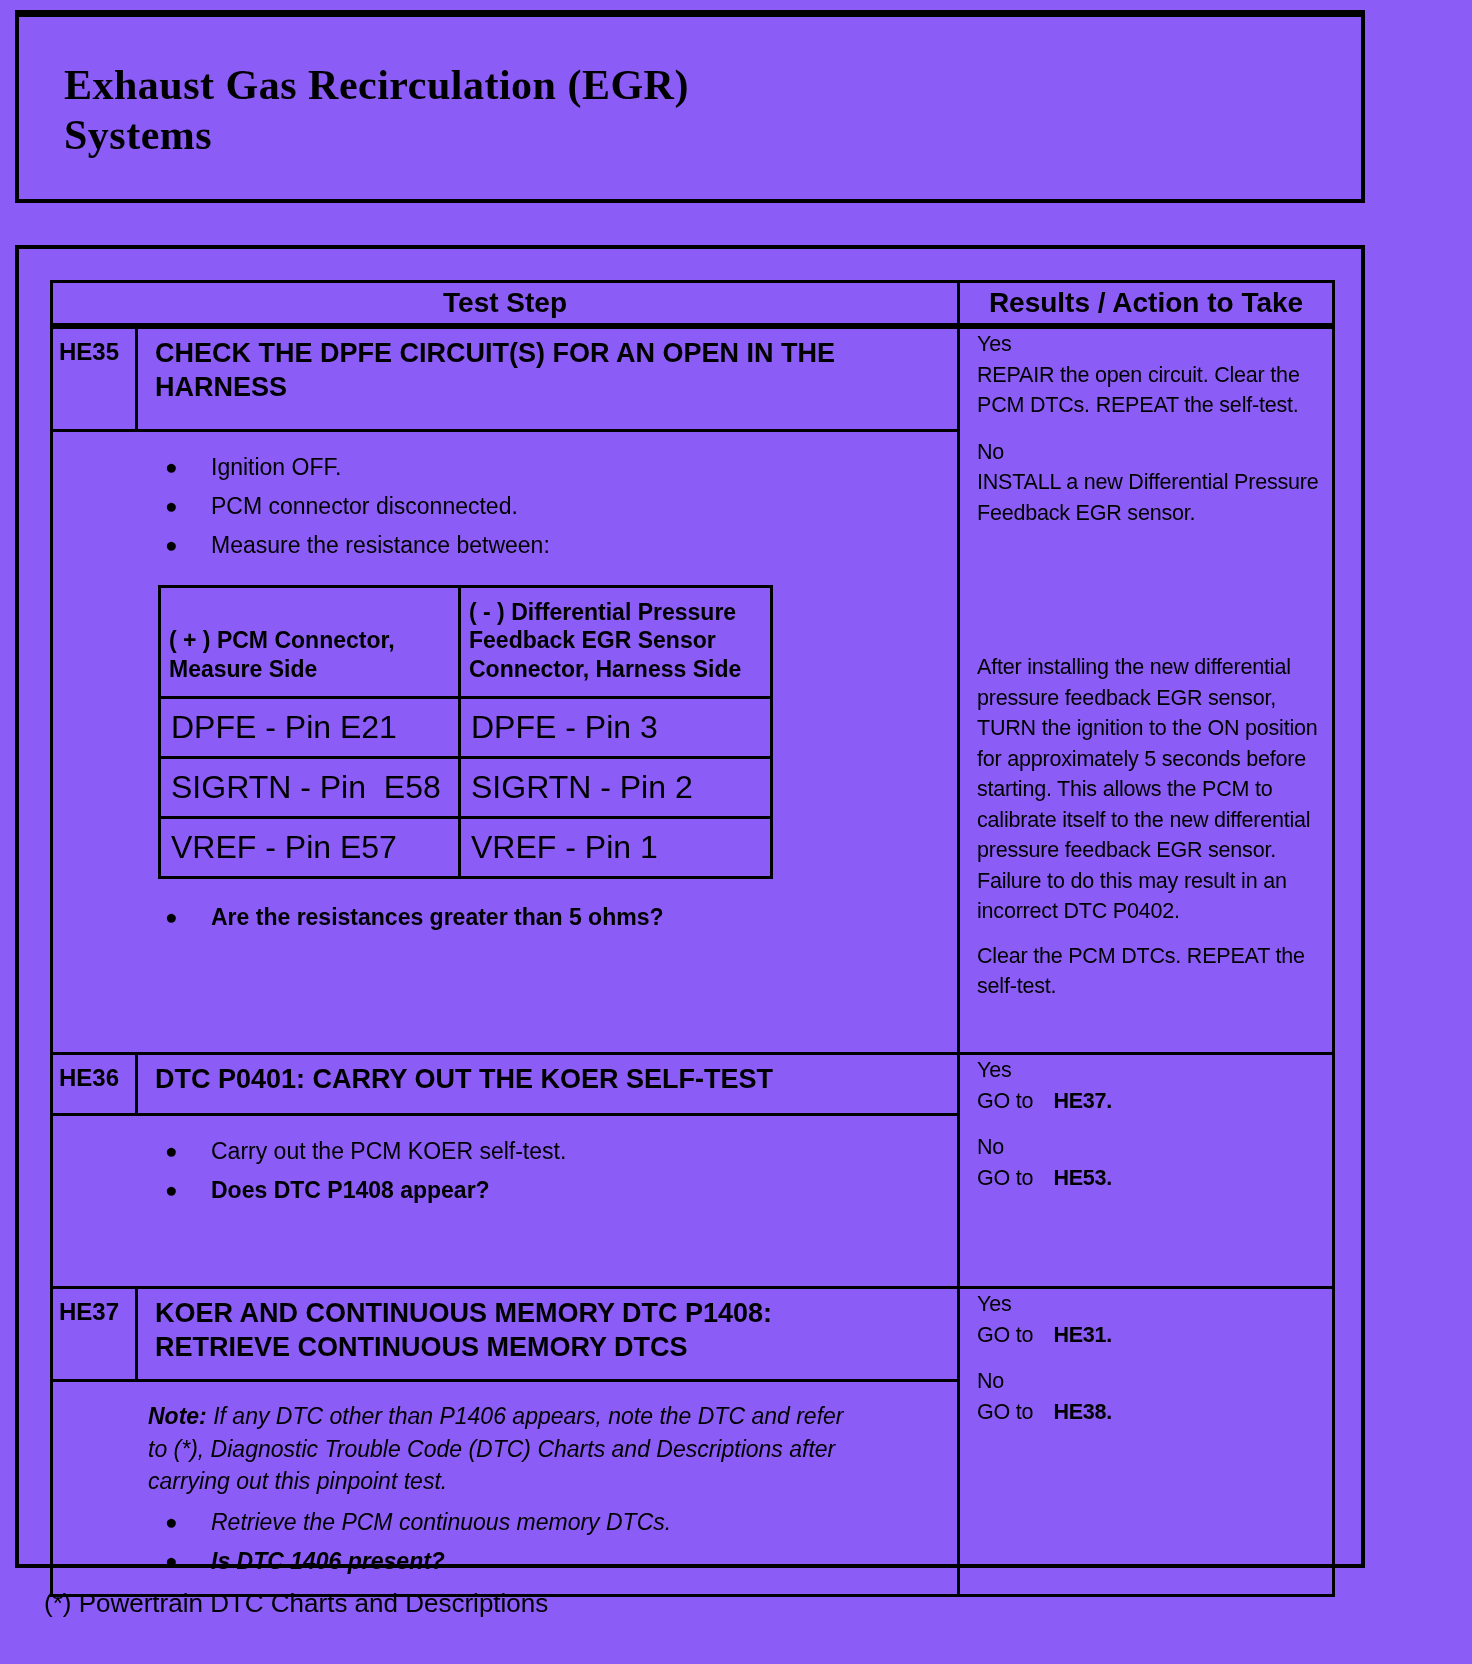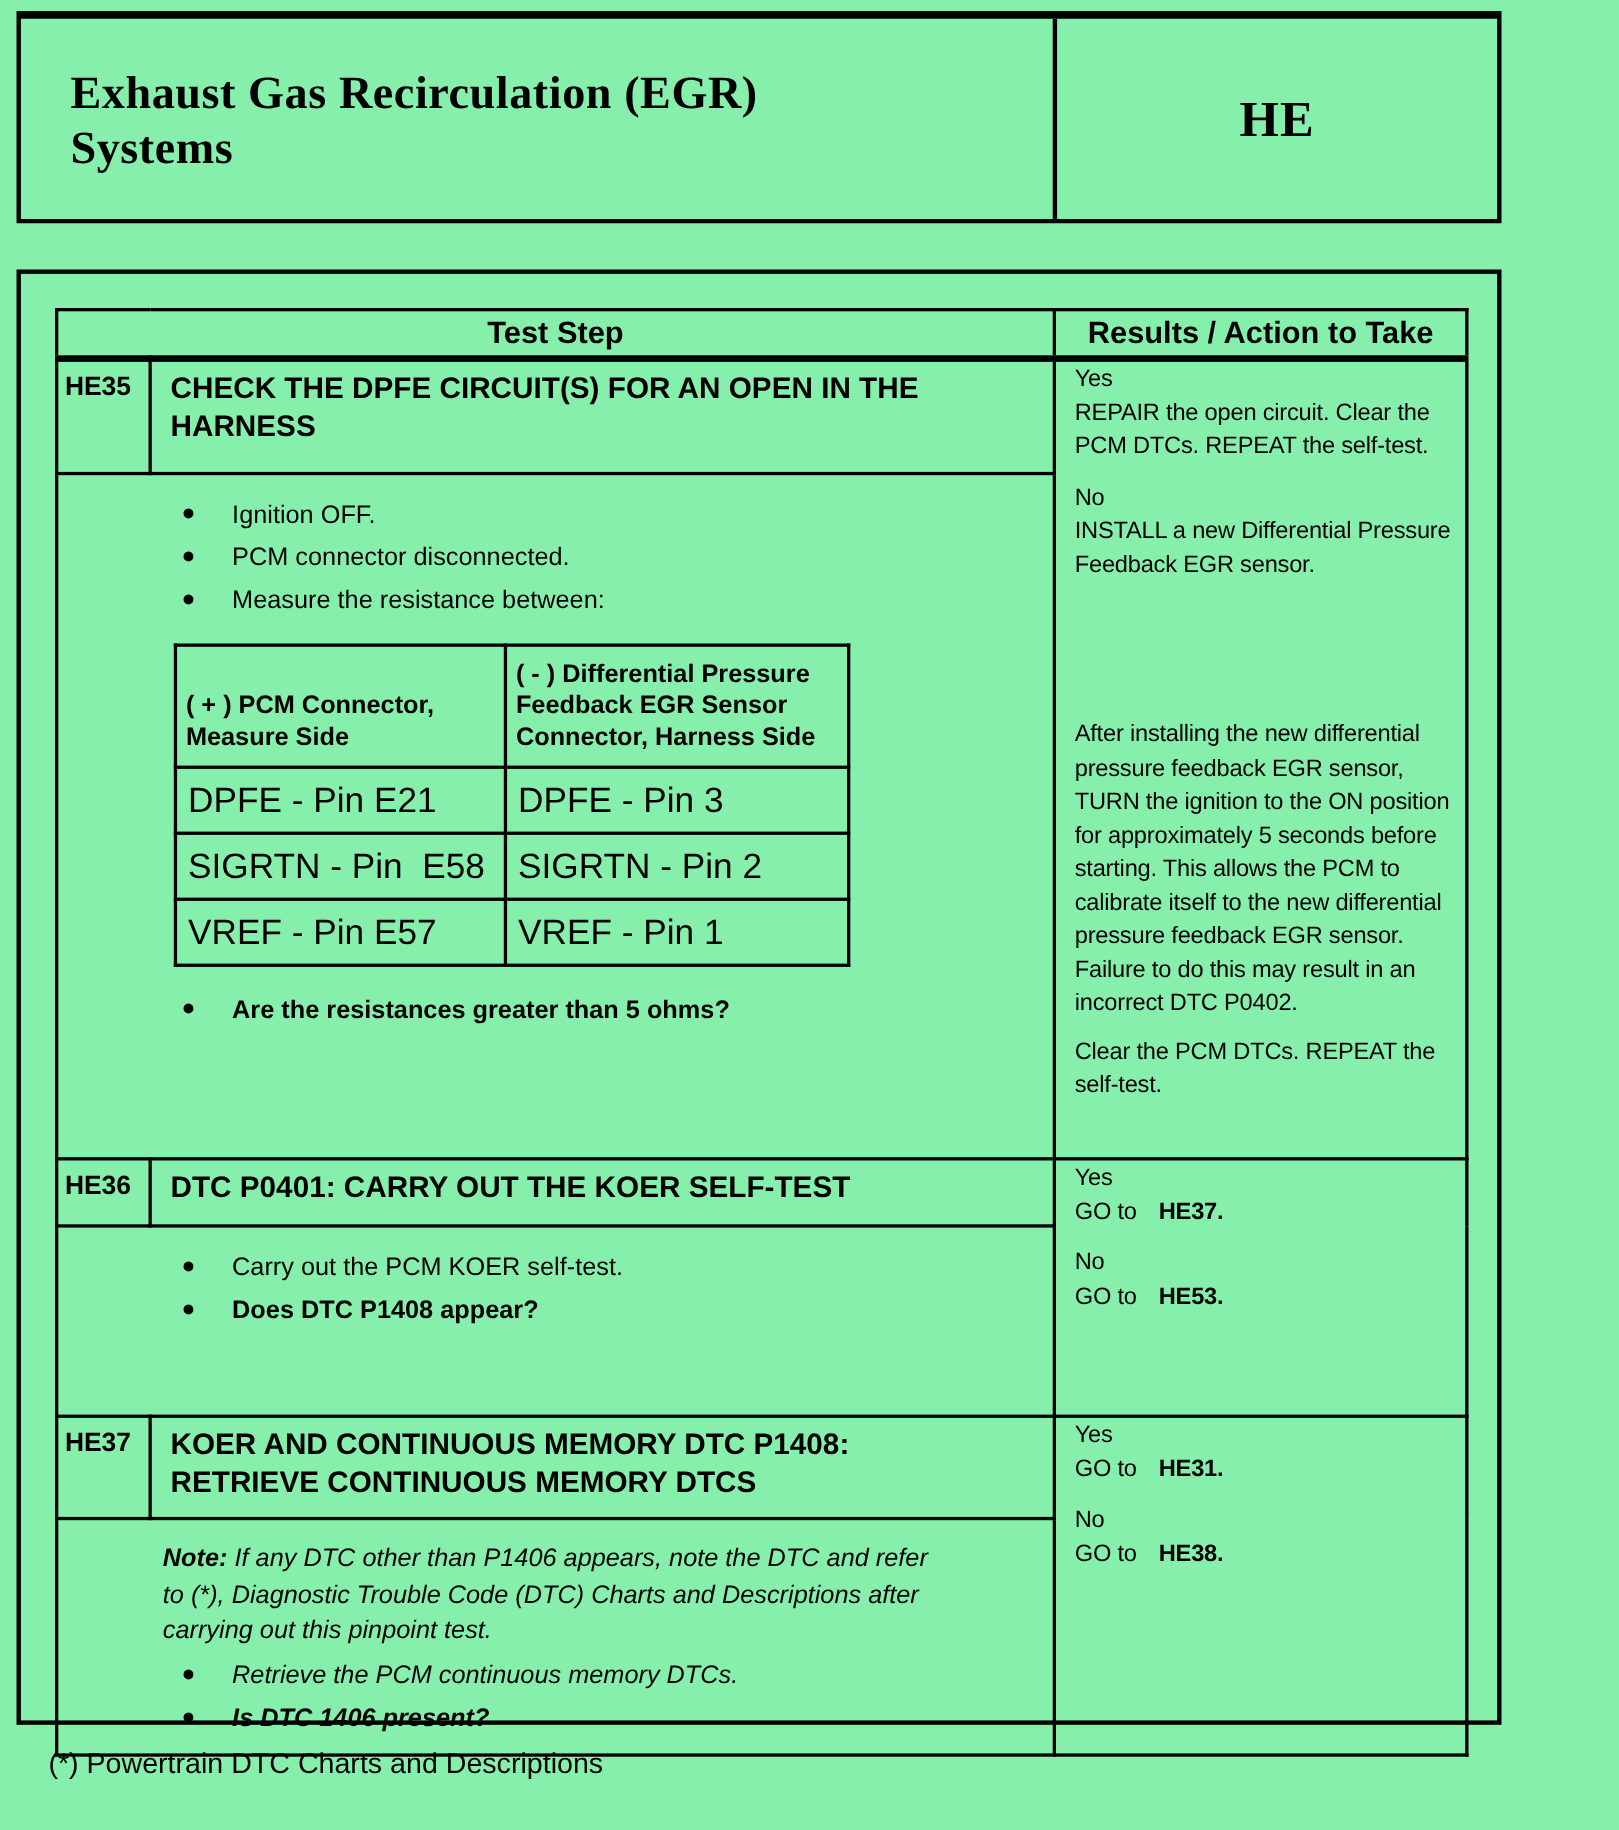--- a/index.html
+++ b/index.html
@@ -1,19 +1,19 @@
 <!DOCTYPE html>
 <html><head>
 <meta charset="utf-8">
 <style>
   html,body { margin:0; padding:0; background:#e8e8e8; }
   .page {
     position:relative;
     width:1472px; height:1664px;
-    background:#86efac;
+    background:#8b5cf6;
     color:#000;
     font-family:"Liberation Sans", sans-serif;
     overflow:hidden;
   }
 
   
   .header-box {
     position:absolute; left:15px; top:10px;
     width:1342px; height:182px;
     border:4px solid #000; border-top-width:7px;
@@ -131,23 +131,20 @@
   }
 </style>
 </head>
 <body>
 
 <div class="page">
 
   <div class="header-box">
     <div class="header-title-cell">
       <div class="header-title">Exhaust Gas Recirculation (EGR) Systems</div>
-    </div>
-    <div class="header-code-cell">
-      <div class="header-code">HE</div>
     </div>
   </div>
 
   <div class="main-box">
     <table class="test-table">
       <colgroup>
           <col class="c-label">
           <col class="c-title">
           <col class="c-results">
         </colgroup>

